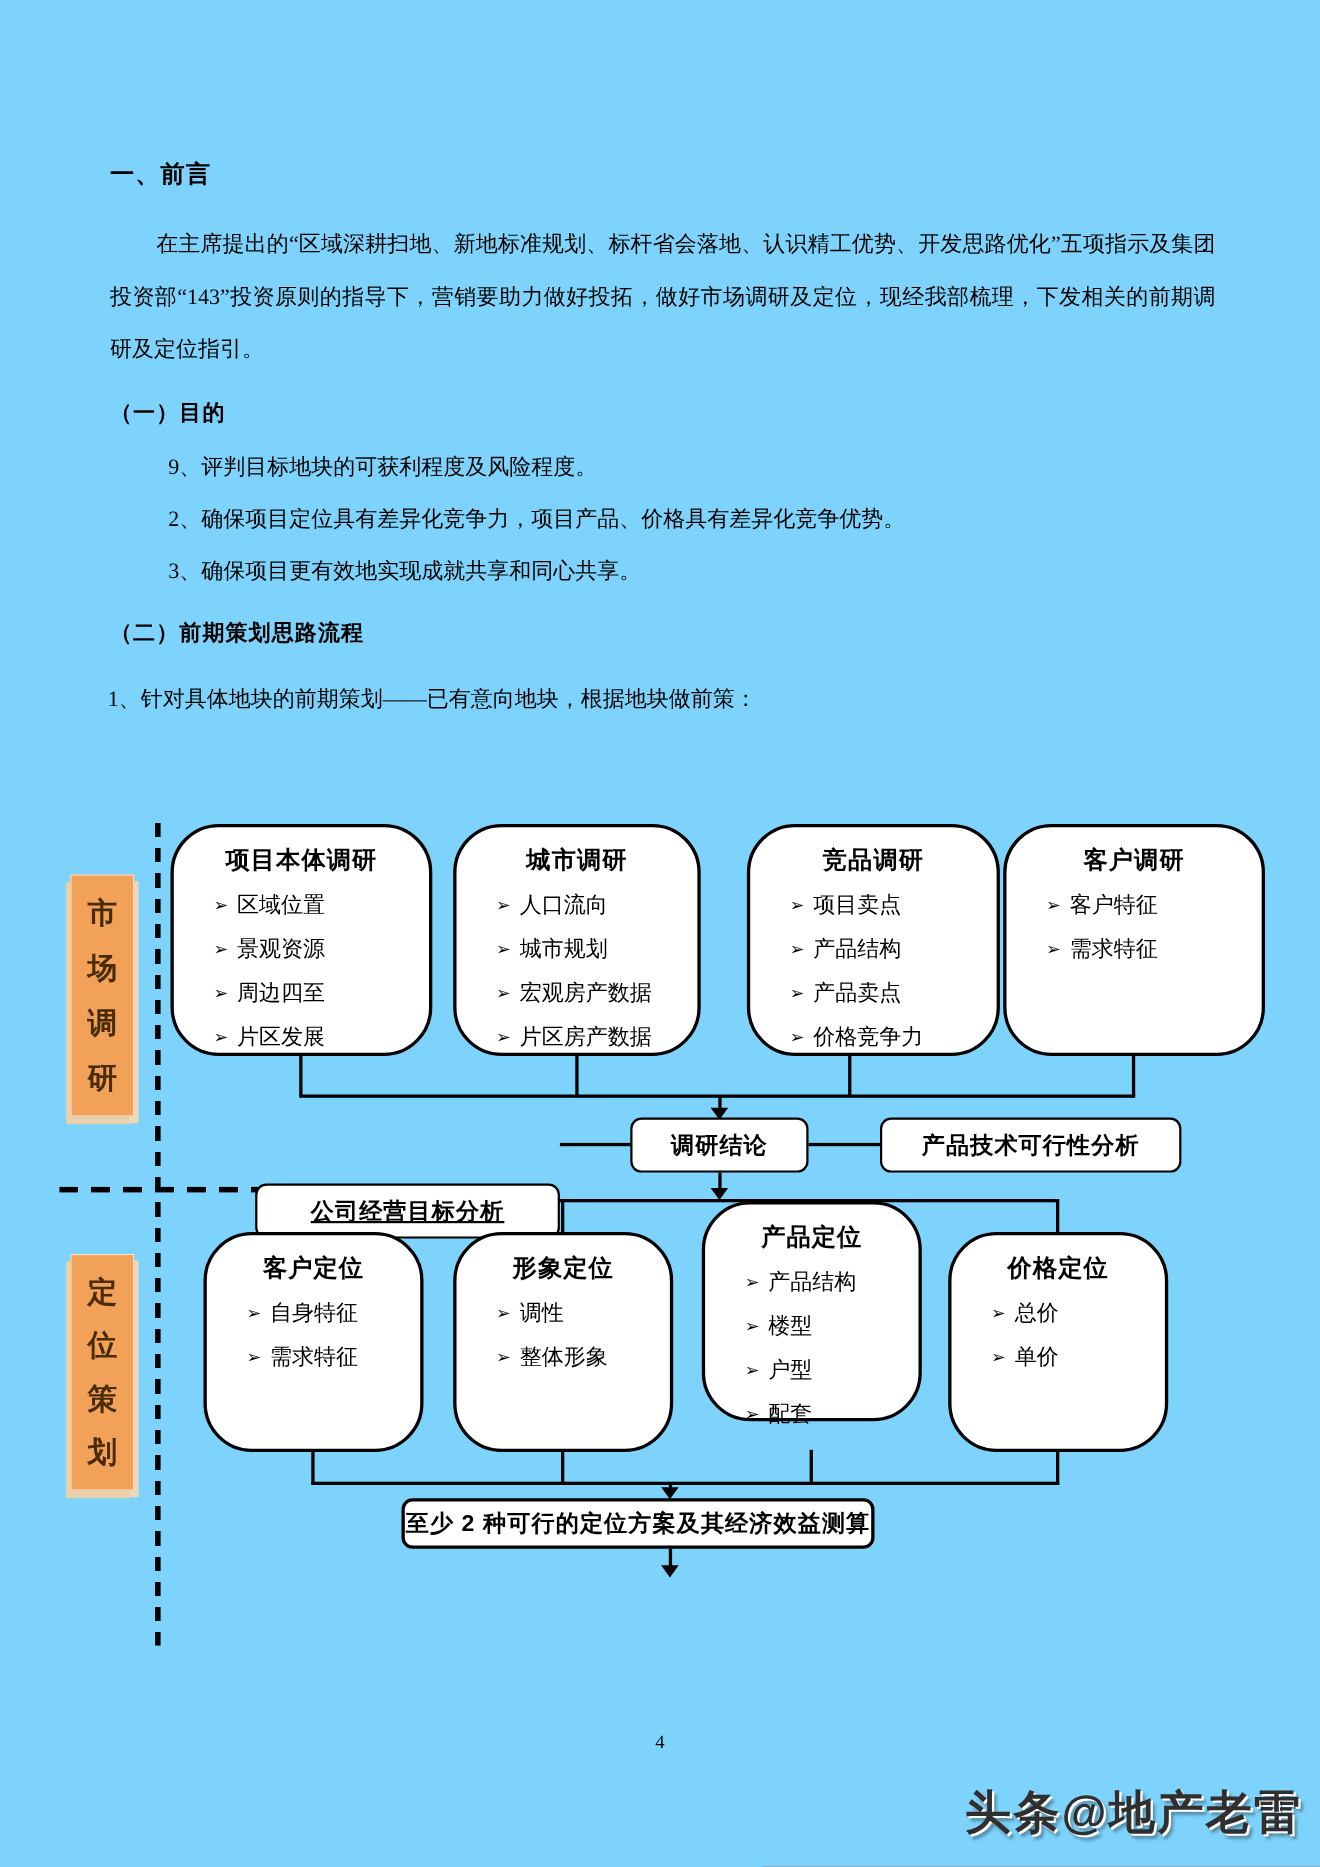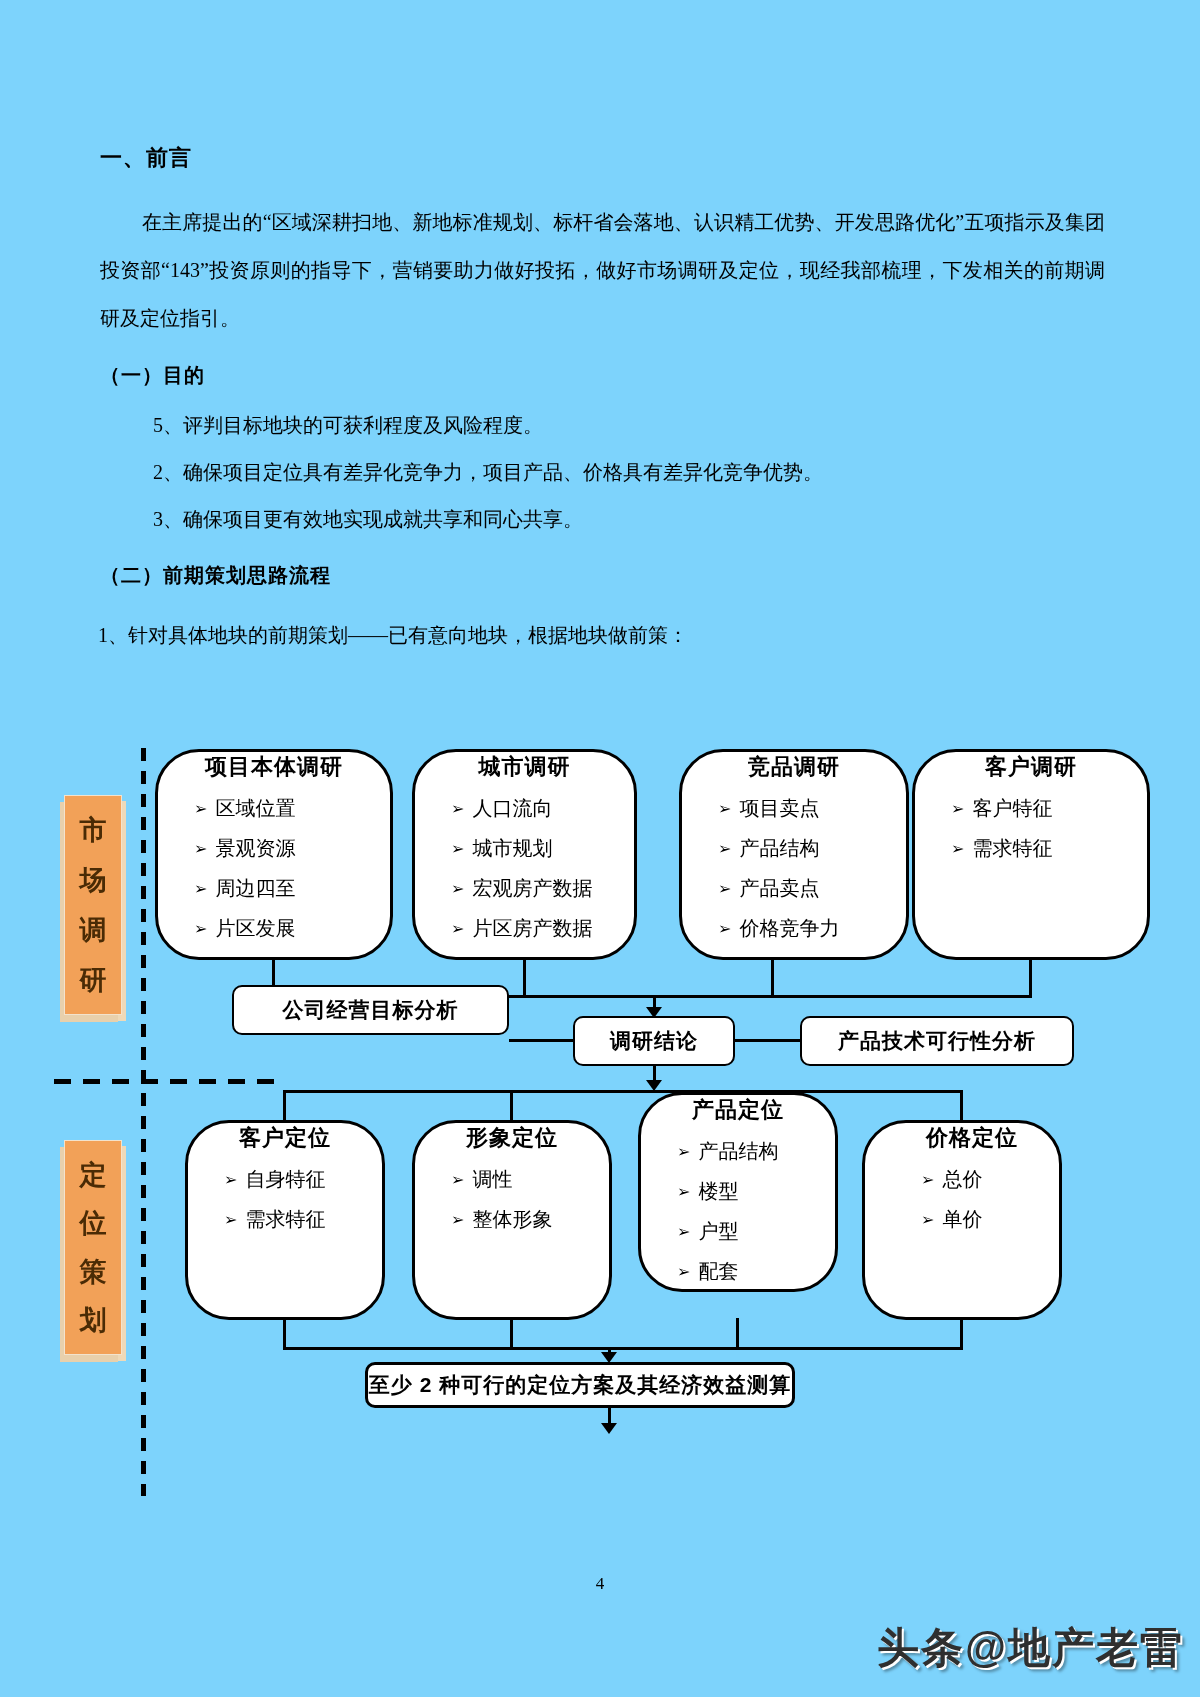--- a/index.html
+++ b/index.html
@@ -53,21 +53,21 @@
     font-family:"Liberation Sans","DejaVu Sans",sans-serif;
     font-weight:bold; font-size:27px; color:#4a2b05;
   }
   .stage-market   { top:795px; height:220px; }
   .stage-position { top:1140px; height:215px; }
   .rbox {
     position:absolute; background:#fff; z-index:2;
     border:3px solid #000; border-radius:44px;
   }
   .rtitle {
-    text-align:center;
+    margin-top:15px; text-align:center;
     font-family:"Liberation Sans","DejaVu Sans",sans-serif;
     font-size:22px; font-weight:bold; letter-spacing:1px;
   }
   .ritem {
     display:flex; align-items:center; margin:13px 0 0 36px;
     font-size:20px; line-height:27px;
   }
   .bullet { font-size:16px; margin-right:8px; line-height:27px; }
   .midbox {
     position:absolute; background:#fff; z-index:2;
@@ -95,21 +95,21 @@
 </head>
 <body>
 
 <div class="page">
 
   <div class="h-main">一、前言</div>
   <p class="intro">在主席提出的“区域深耕扫地、新地标准规划、标杆省会落地、认识精工优势、开发思路优化”五项指示及集团投资部“143”投资原则的指导下，营销要助力做好投拓，做好市场调研及定位，现经我部梳理，下发相关的前期调研及定位指引。</p>
 
   <div class="h-sub h-purpose">（一）目的</div>
   <div class="purpose-list">
-      <div class="purpose-item">5、评判目标地块的可获利程度及风险程度。</div>
+      <div class="purpose-item">9、评判目标地块的可获利程度及风险程度。</div>
       <div class="purpose-item">2、确保项目定位具有差异化竞争力，项目产品、价格具有差异化竞争优势。</div>
       <div class="purpose-item">3、确保项目更有效地实现成就共享和同心共享。</div>
     </div>
 
   <div class="h-sub h-process">（二）前期策划思路流程</div>
   <div class="process-intro">1、针对具体地块的前期策划——已有意向地块，根据地块做前策：</div>
 
   <div class="vdash"></div>
   <div class="hdash"></div>
 
@@ -196,21 +196,21 @@
     </div>
 
   <div class="cline" style="left:272px; top:958px; width:3px; height:38px;"></div>
   <div class="cline" style="left:523px; top:958px; width:3px; height:38px;"></div>
   <div class="cline" style="left:771px; top:958px; width:3px; height:38px;"></div>
   <div class="cline" style="left:1029px; top:958px; width:3px; height:38px;"></div>
   <div class="cline" style="left:272px; top:995px; width:760px; height:3px;"></div>
   <div class="cline" style="left:653px; top:996px; width:3px; height:12px;"></div>
   <div class="arrowhead" style="left:646px; top:1007px;"></div>
 
-  <div class="midbox" style="left:232px; top:985px; width:277px; height:50px;">公司经营目标分析</div>
+  <div class="midbox" style="left:232px; top:1076px; width:277px; height:50px;text-decoration:underline;">公司经营目标分析</div>
   <div class="midbox" style="left:573px; top:1016px; width:162px; height:50px;">调研结论</div>
   <div class="midbox" style="left:800px; top:1016px; width:274px; height:50px;">产品技术可行性分析</div>
   <div class="cline" style="left:509px; top:1039px; width:64px; height:3px;"></div>
   <div class="cline" style="left:735px; top:1039px; width:65px; height:3px;"></div>
 
   <div class="cline" style="left:653px; top:1066px; width:3px; height:15px;"></div>
   <div class="arrowhead" style="left:646px; top:1080px;"></div>
   <div class="cline" style="left:283px; top:1090px; width:679px; height:3px;"></div>
   <div class="cline" style="left:283px; top:1090px; width:3px; height:30px;"></div>
   <div class="cline" style="left:510px; top:1090px; width:3px; height:30px;"></div>
@@ -251,21 +251,21 @@
       </div>
       <div class="ritem">
         <span class="bullet">➢</span>
         <span>户型</span>
       </div>
       <div class="ritem">
         <span class="bullet">➢</span>
         <span>配套</span>
       </div>
     </div>
-  <div class="rbox" style="left:862px; top:1120px; width:200px; height:200px;padding-left:20px;">
+  <div class="rbox" style="left:862px; top:1120px; width:200px; height:200px;">
       <div class="rtitle">价格定位</div>
       <div class="ritem">
         <span class="bullet">➢</span>
         <span>总价</span>
       </div>
       <div class="ritem">
         <span class="bullet">➢</span>
         <span>单价</span>
       </div>
     </div>

